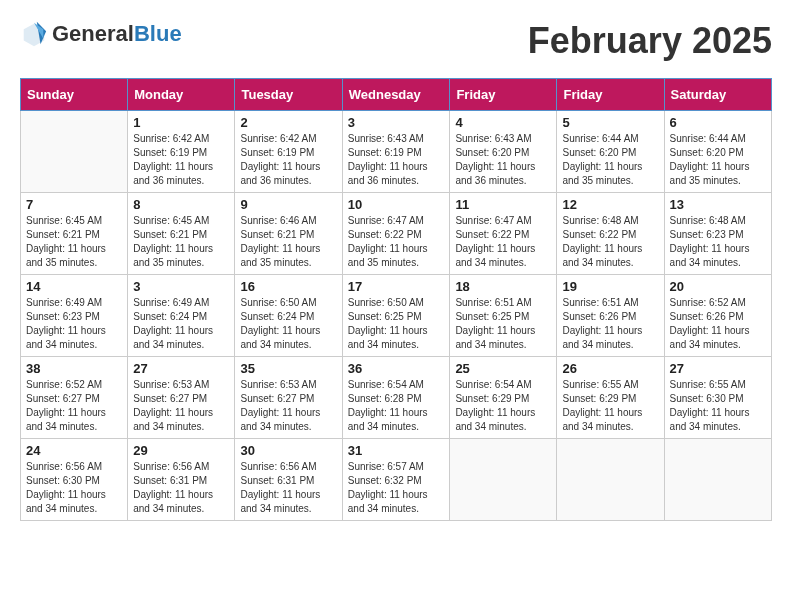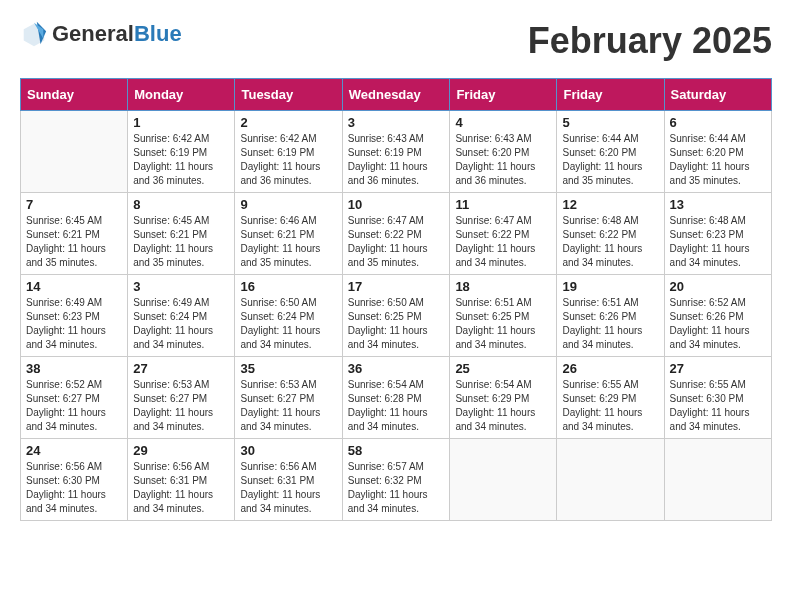--- a/index.html
+++ b/index.html
@@ -229,21 +229,21 @@
         </td>
         <td>
           <span class="day-number">29</span>
           <div class="day-info">Sunrise: 6:56 AM<br>Sunset: 6:31 PM<br>Daylight: 11 hours<br>and 34 minutes.</div>
         </td>
         <td>
           <span class="day-number">30</span>
           <div class="day-info">Sunrise: 6:56 AM<br>Sunset: 6:31 PM<br>Daylight: 11 hours<br>and 34 minutes.</div>
         </td>
         <td>
-          <span class="day-number">58</span>
+          <span class="day-number">31</span>
           <div class="day-info">Sunrise: 6:57 AM<br>Sunset: 6:32 PM<br>Daylight: 11 hours<br>and 34 minutes.</div>
         </td>
         <td class="empty-cell"></td>
         <td class="empty-cell"></td>
         <td class="empty-cell"></td>
       </tr>
     </tbody>
 </table>
 
 </body></html>

